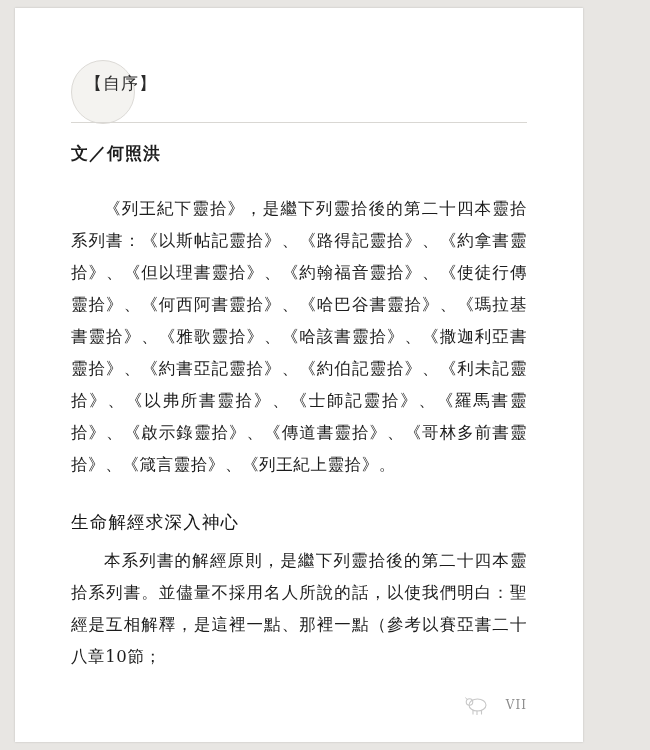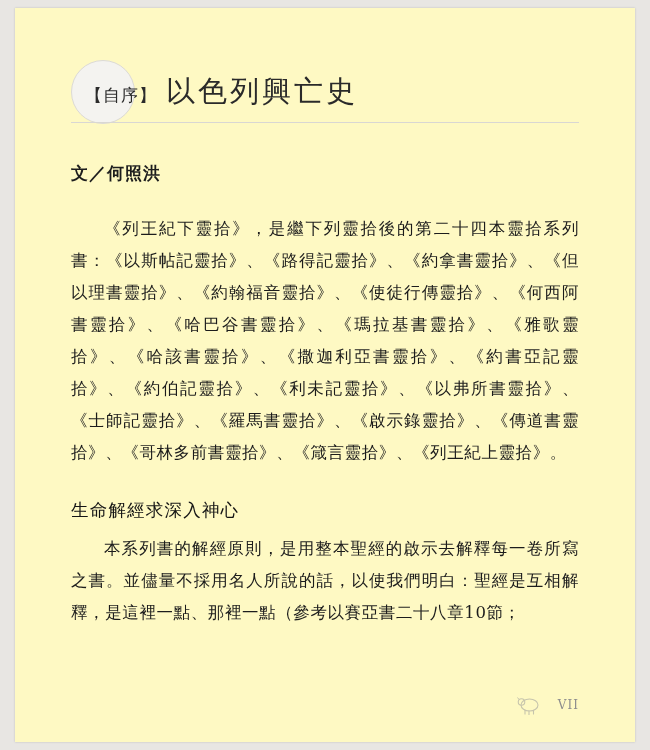--- a/index.html
+++ b/index.html
@@ -10,23 +10,23 @@
     width: 650px;
     height: 750px;
     background: #e8e6e3;
     font-family: "DejaVu Serif", "Liberation Serif", serif;
     overflow: hidden;
   }
   .page {
     position: absolute;
     left: 15px;
     top: 8px;
-    width: 620px;
+    width: 568px;
     height: 734px;
-    background: #fef9c3;
+    background: #ffffff;
     box-shadow: 0 0 2px rgba(0,0,0,0.18);
   }
   .page-inner {
     position: absolute;
     left: 0;
     top: 0;
     right: 0;
     bottom: 0;
     padding: 52px 56px 0 56px;
     box-sizing: border-box;
@@ -74,21 +74,21 @@
     position: absolute;
     left: 0;
     right: 0;
     top: 62px;
     height: 1px;
     background: #d9d7d3;
   }
 
   
   .author {
-    margin-top: 40px;
+    margin-top: 20px;
     font-size: 17px;
     font-weight: bold;
     color: #1d1d1d;
     letter-spacing: 1px;
     font-family: Liberation Mono, monospace;
   }
 
   
   .body-text {
     margin-top: 28px;
@@ -138,31 +138,30 @@
 </head>
 <body>
 
 <div class="page">
   <div class="page-inner">
 
     <div class="title-block">
       <div class="title-circle"></div>
       <div class="title-row">
         <span class="title-bracket">【自序】</span>
-        <span class="title-main">以色列興亡史</span>
       </div>
       <div class="title-rule"></div>
     </div>
 
     <div class="author">文／何照洪</div>
 
     <div class="body-text">
       <p class="para indent">《列王紀下靈拾》，是繼下列靈拾後的第二十四本靈拾系列書：《以斯帖記靈拾》、《路得記靈拾》、《約拿書靈拾》、《但以理書靈拾》、《約翰福音靈拾》、《使徒行傳靈拾》、《何西阿書靈拾》、《哈巴谷書靈拾》、《瑪拉基書靈拾》、《雅歌靈拾》、《哈該書靈拾》、《撒迦利亞書靈拾》、《約書亞記靈拾》、《約伯記靈拾》、《利未記靈拾》、《以弗所書靈拾》、《士師記靈拾》、《羅馬書靈拾》、《啟示錄靈拾》、《傳道書靈拾》、《哥林多前書靈拾》、《箴言靈拾》、《列王紀上靈拾》。</p>
       <h2 class="subhead">生命解經求深入神心</h2>
-      <p class="para indent">本系列書的解經原則，是用整本聖經的啟示去解釋每一卷所寫之書。並儘量不採用名人所說的話，以使我們明白：聖經是互相解釋，是這裡一點、那裡一點（參考以賽亞書二十八章10節；</p>
+      <p class="para indent">本系列書的解經原則，是繼下列靈拾後的第二十四本靈拾系列書。並儘量不採用名人所說的話，以使我們明白：聖經是互相解釋，是這裡一點、那裡一點（參考以賽亞書二十八章10節；</p>
     </div>
 
     <div class="footer">
       <span class="sheep-icon">
         <svg viewBox="0 0 52 44" width="26" height="22" aria-hidden="true">
           <ellipse cx="27" cy="22" rx="17" ry="12" fill="none" stroke="#9a9a9a" stroke-width="2.2"></ellipse>
           <circle cx="11" cy="16" r="6.5" fill="none" stroke="#9a9a9a" stroke-width="2.2"></circle>
           <line x1="18" y1="32" x2="18" y2="41" stroke="#9a9a9a" stroke-width="2.2"></line>
           <line x1="26" y1="33" x2="26" y2="42" stroke="#9a9a9a" stroke-width="2.2"></line>
           <line x1="35" y1="32" x2="35" y2="41" stroke="#9a9a9a" stroke-width="2.2"></line>

